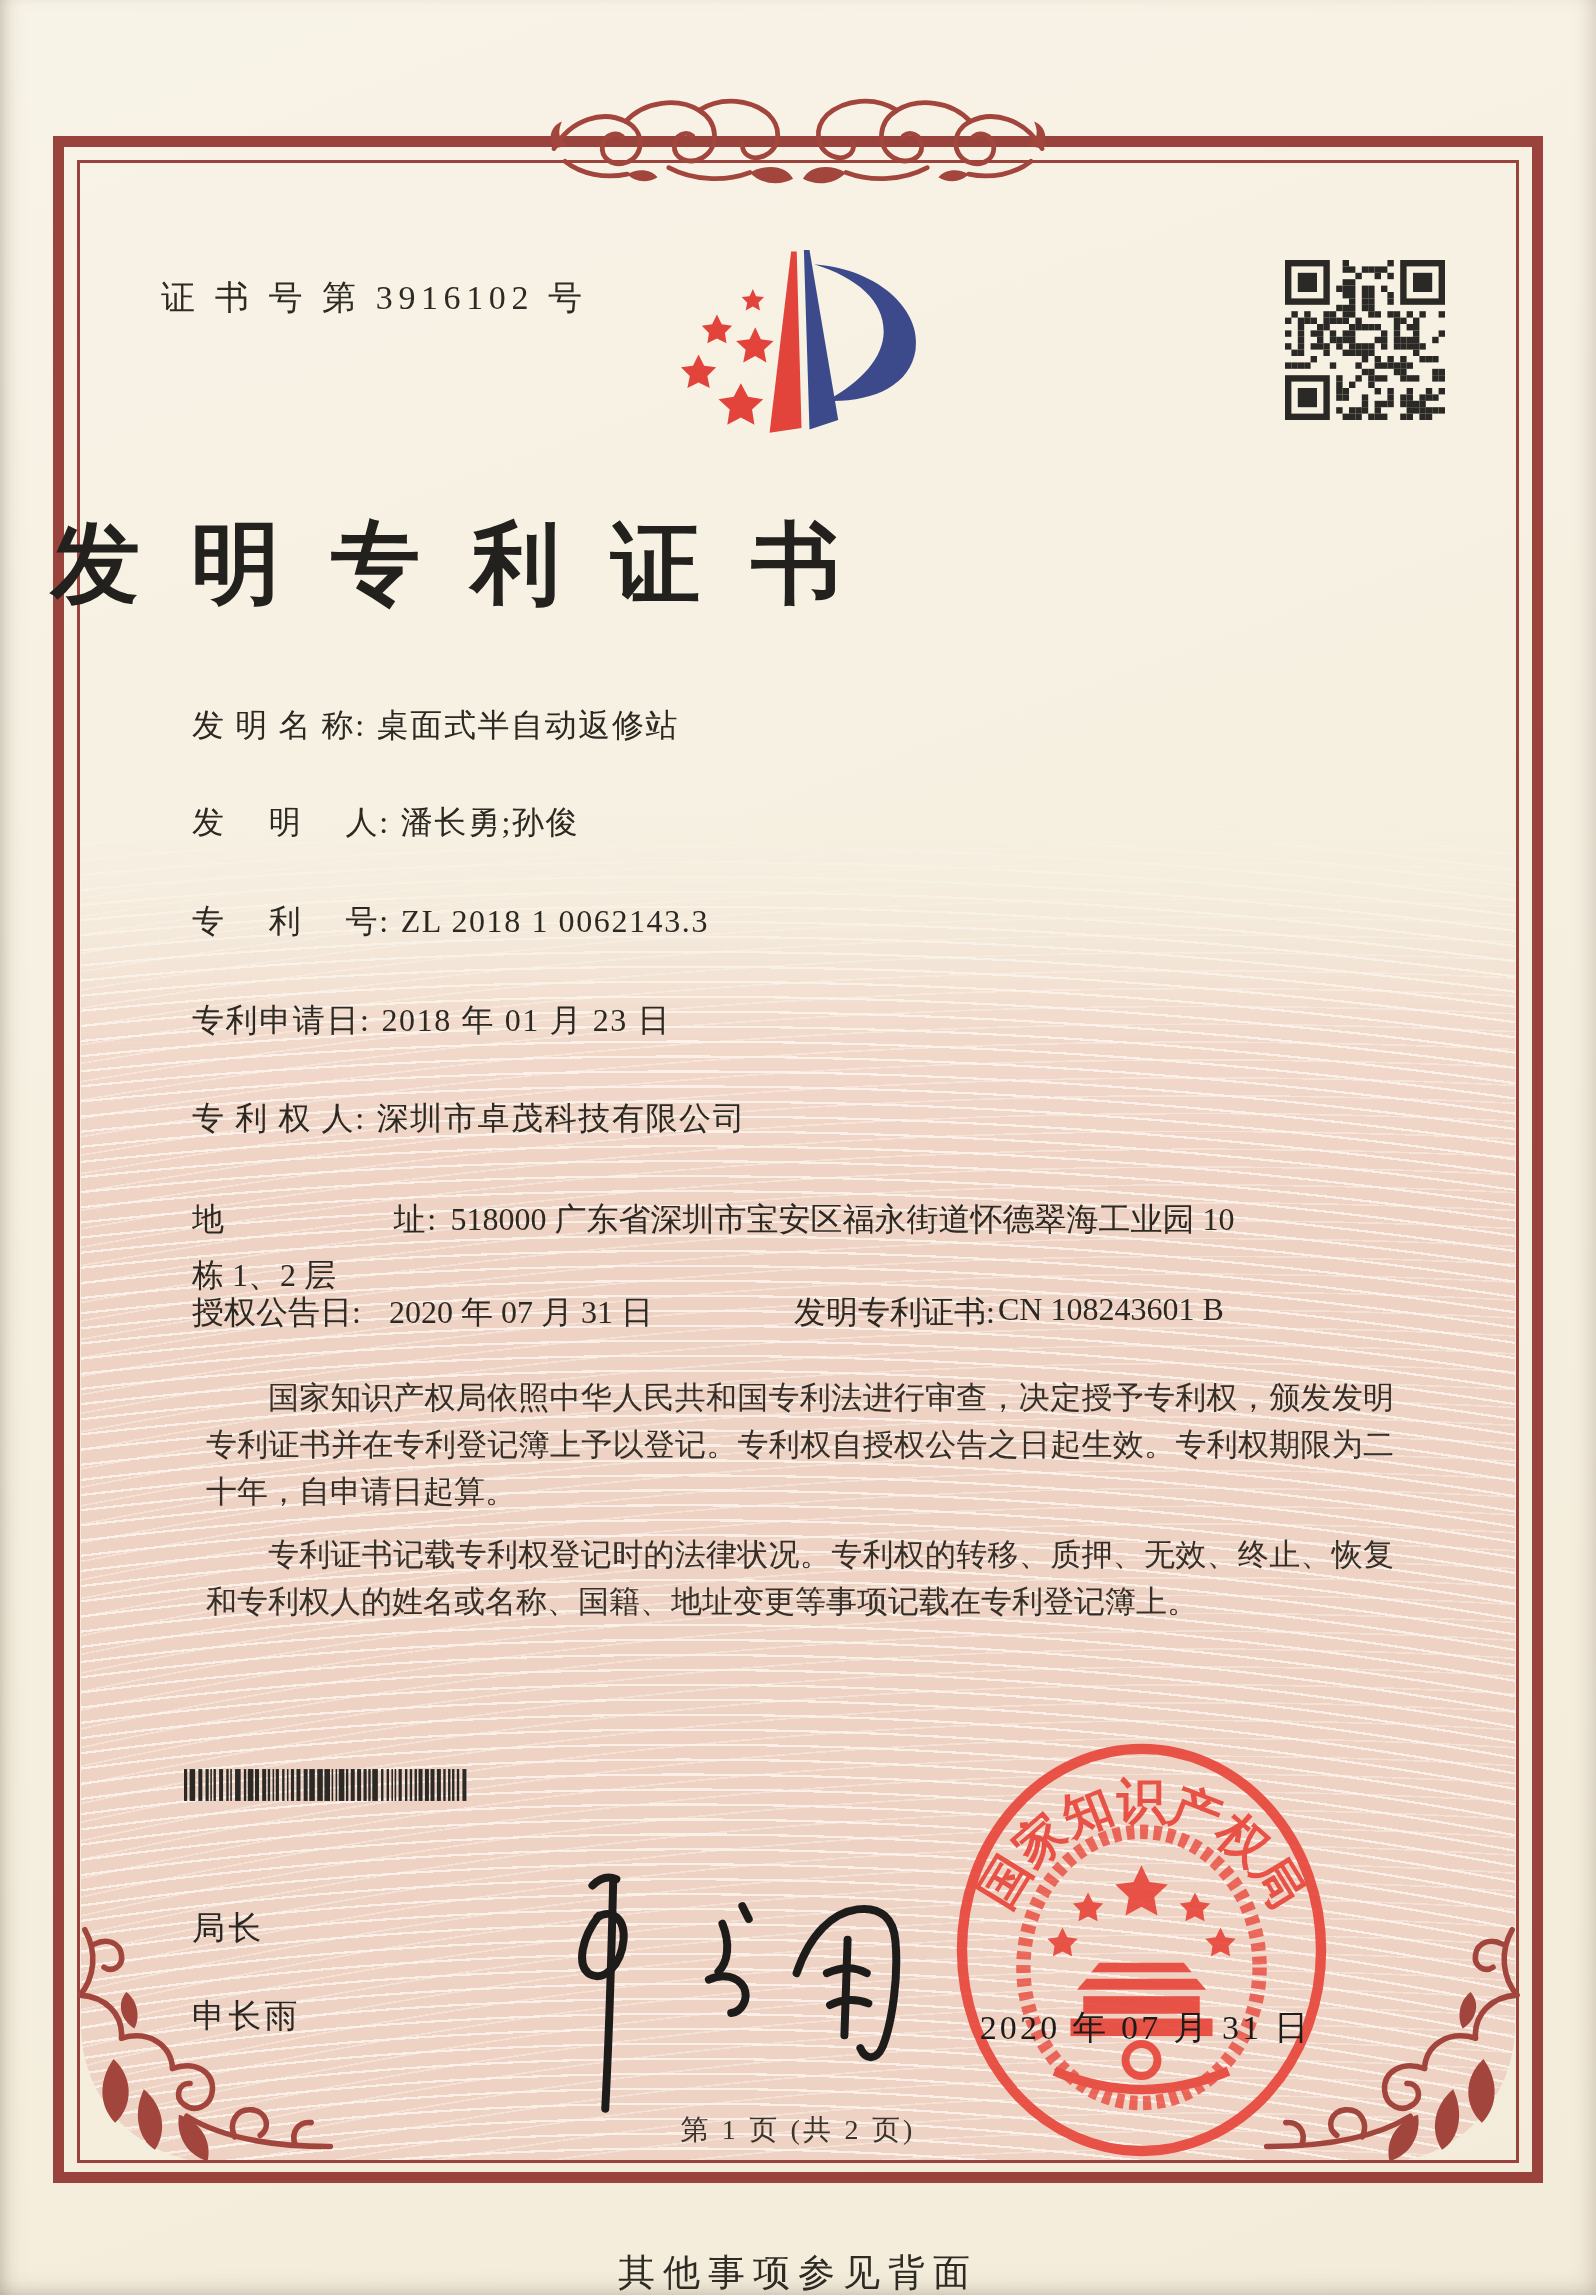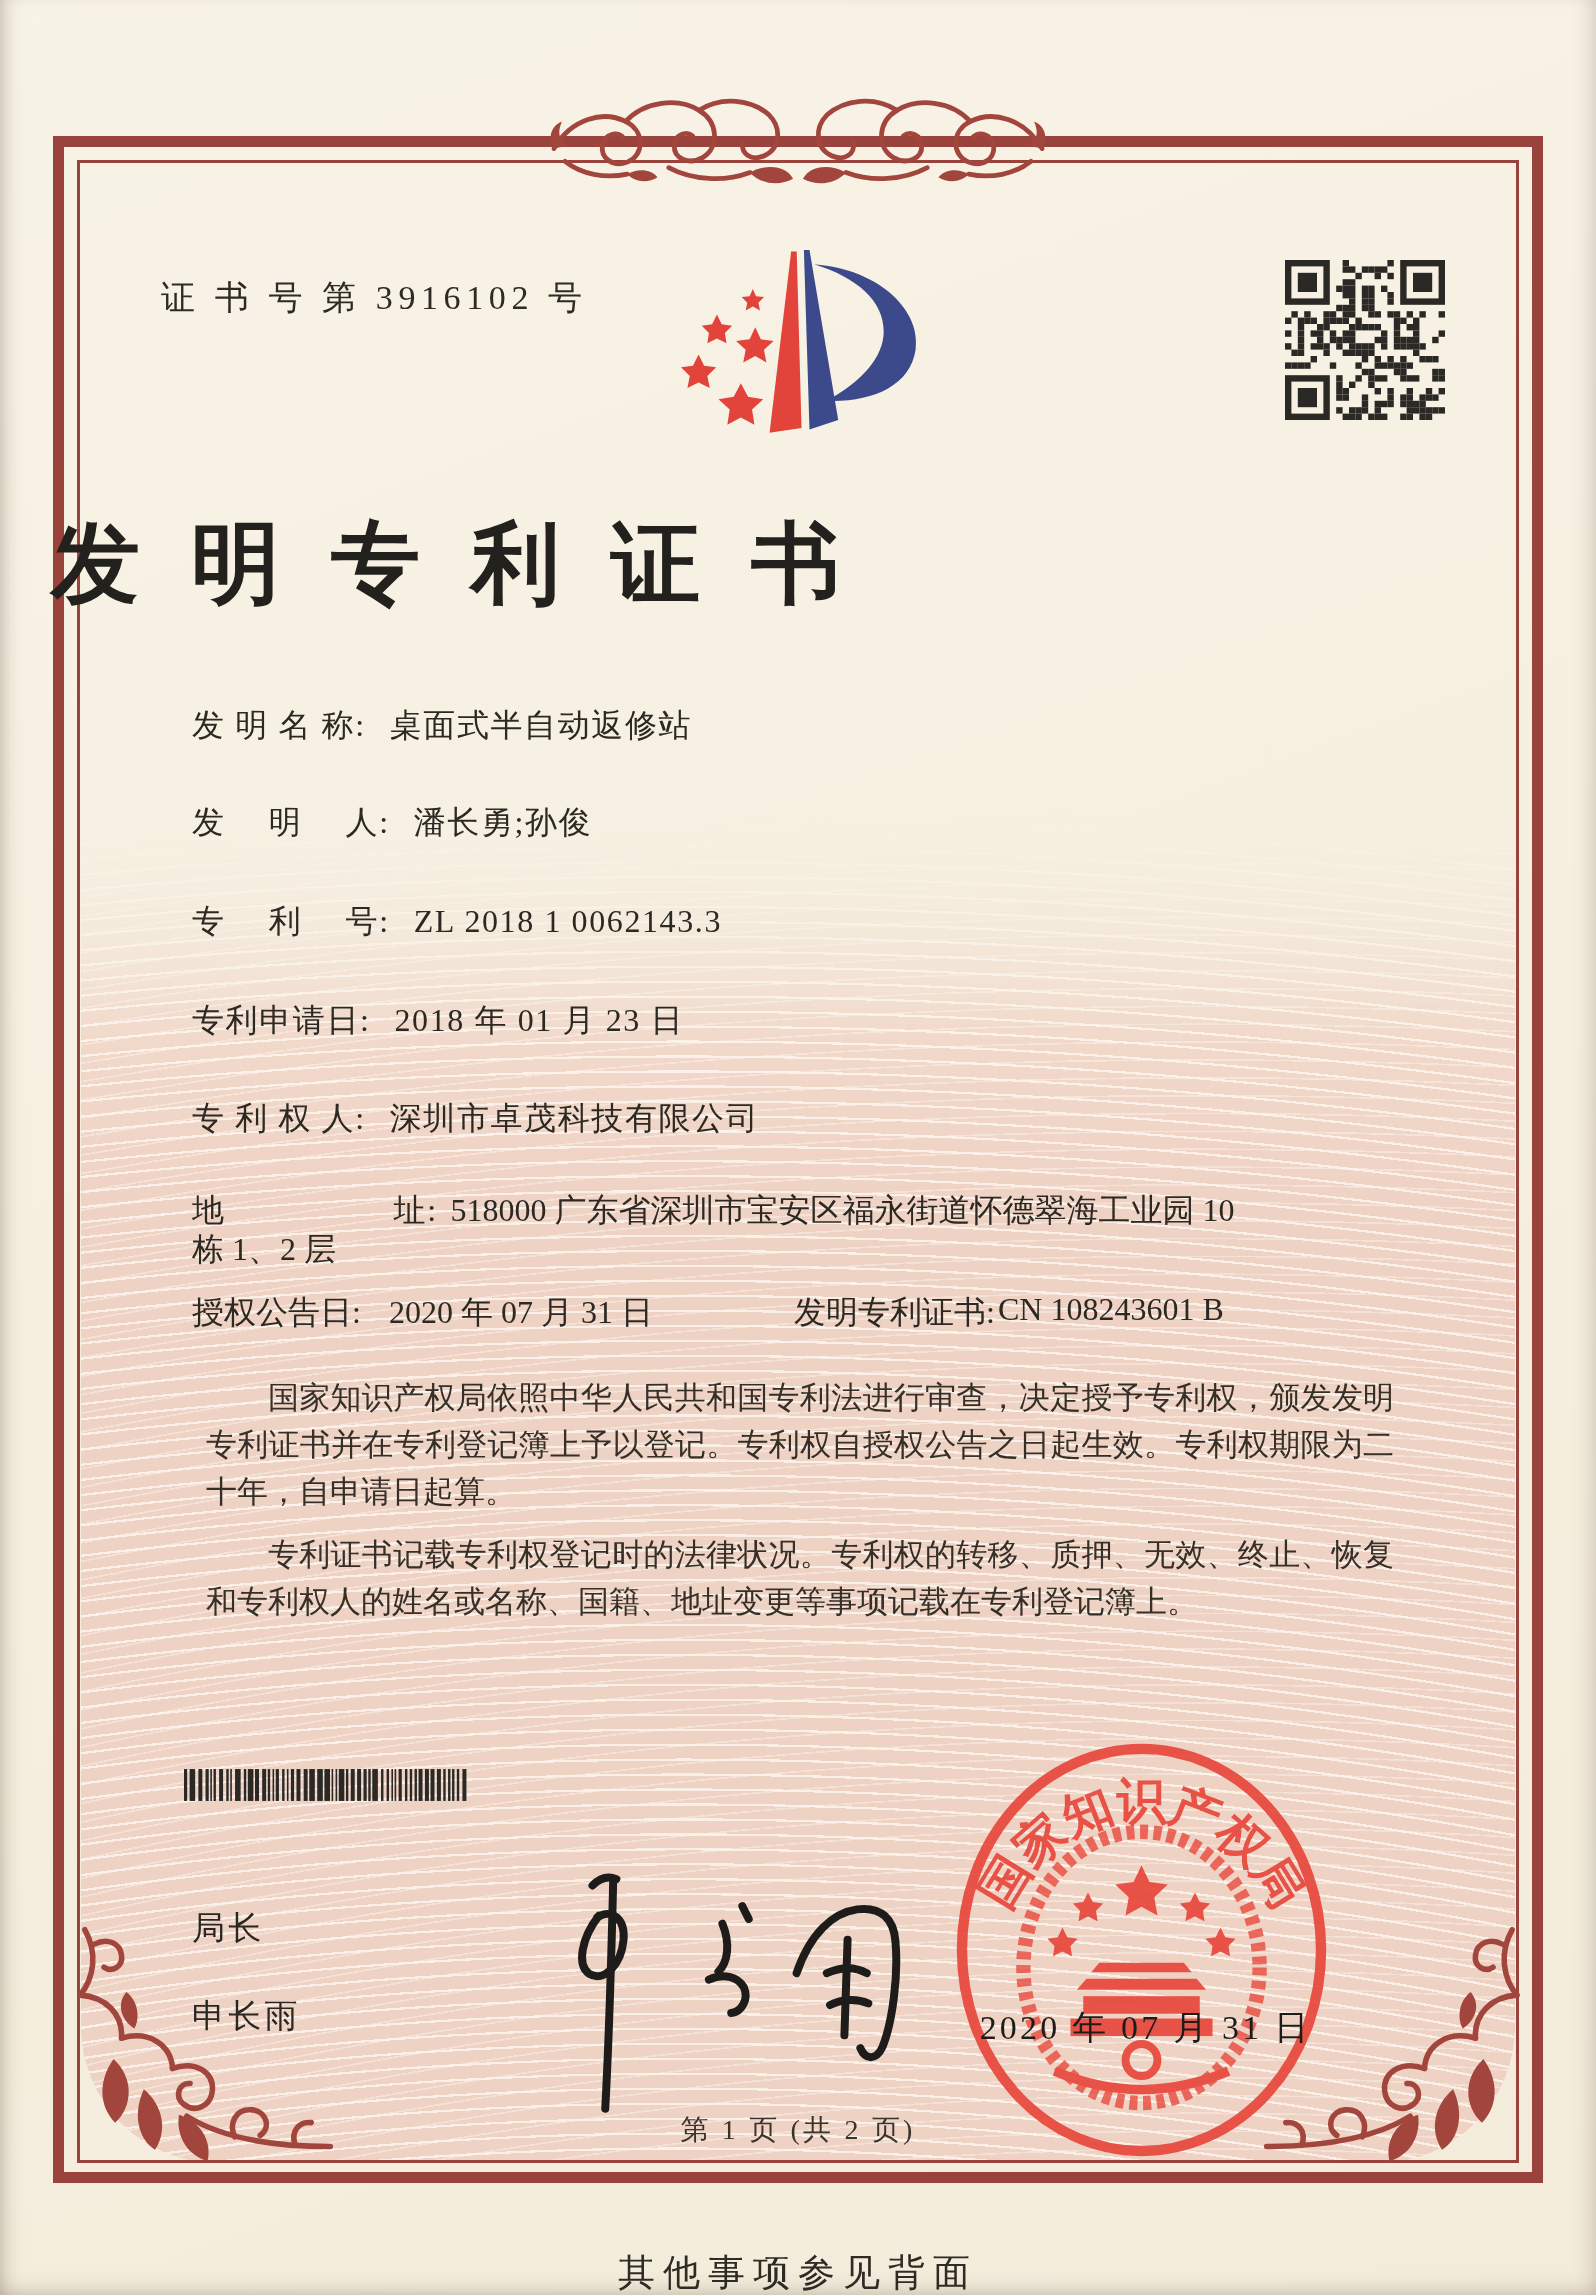--- a/index.html
+++ b/index.html
@@ -21,22 +21,22 @@
       repeating-radial-gradient(ellipse 2394px 1676px at 78% 260%, rgba(253,245,237,.45) 0 2.4px, rgba(253,245,237,0) 2.4px 25.5px),
       linear-gradient(180deg, rgba(239,211,197,0) 0px, rgba(239,211,197,.8) 208px, #eed2c4 415px);
     -webkit-mask-image:linear-gradient(180deg, transparent 0, #000 239px);
     mask-image:linear-gradient(180deg, transparent 0, #000 239px);
   }
   
   .certno{position:absolute;left:161px;top:275px;font-size:34px;letter-spacing:5.6px;color:#2e2a24;}
   .title{position:absolute;left:0;right:0;top:504px;text-align:left;font-size:89px;font-weight:bold;
          letter-spacing:51px;text-indent:51px;color:#23211d;}
   .row{position:absolute;left:192px;font-size:32px;letter-spacing:1.6px;white-space:nowrap;}
-  .row .val{margin-left:24px;letter-spacing:1.6px;}
-  .row-addr{position:absolute;left:192px;font-size:32px;width:1062px;white-space:normal;line-height:39px;}
+  .row .val{margin-left:11px;letter-spacing:1.6px;}
+  .row-addr{position:absolute;left:192px;font-size:32px;width:1062px;white-space:normal;line-height:56px;}
   .row-addr .lbl{letter-spacing:1.6px;}
   .row-addr .val{margin-left:12.8px;}
   .grant{position:absolute;left:0;top:1291px;width:1596px;font-size:32px;}
   .grant span{position:absolute;white-space:nowrap;}
   .g-l1{left:192px;} .g-v1{left:389px;} .g-l2{left:794px;} .g-v2{left:998px;}
   .bodytext{position:absolute;left:190px;top:1358px;width:1220px;font-size:31px;line-height:47px;color:#352f28;text-align:justify;}
   .bodytext p{margin:16px;text-indent:2em;}
   .officer{position:absolute;left:192px;font-size:33px;letter-spacing:3.2px;color:#2a2723;}
   .seal-date{position:absolute;left:950px;top:2005px;width:391px;text-align:center;font-size:34px;letter-spacing:3.2px;color:#1e1c19;}
   .page-footer{position:absolute;left:0;right:0;top:2111px;text-align:center;font-size:28px;letter-spacing:3.2px;color:#3a332b;}

